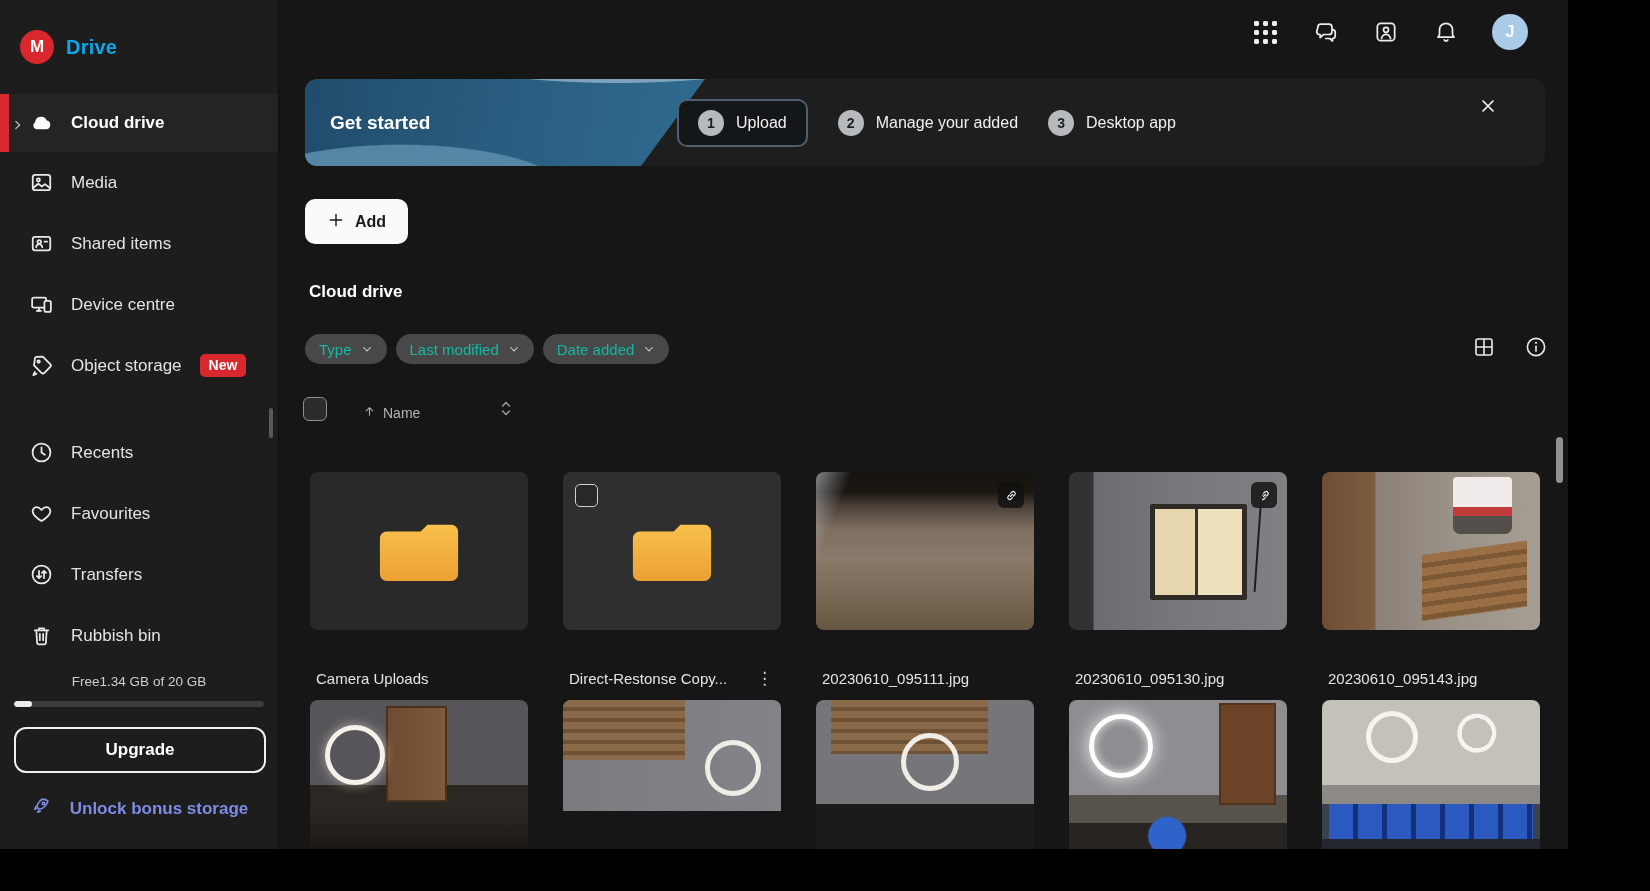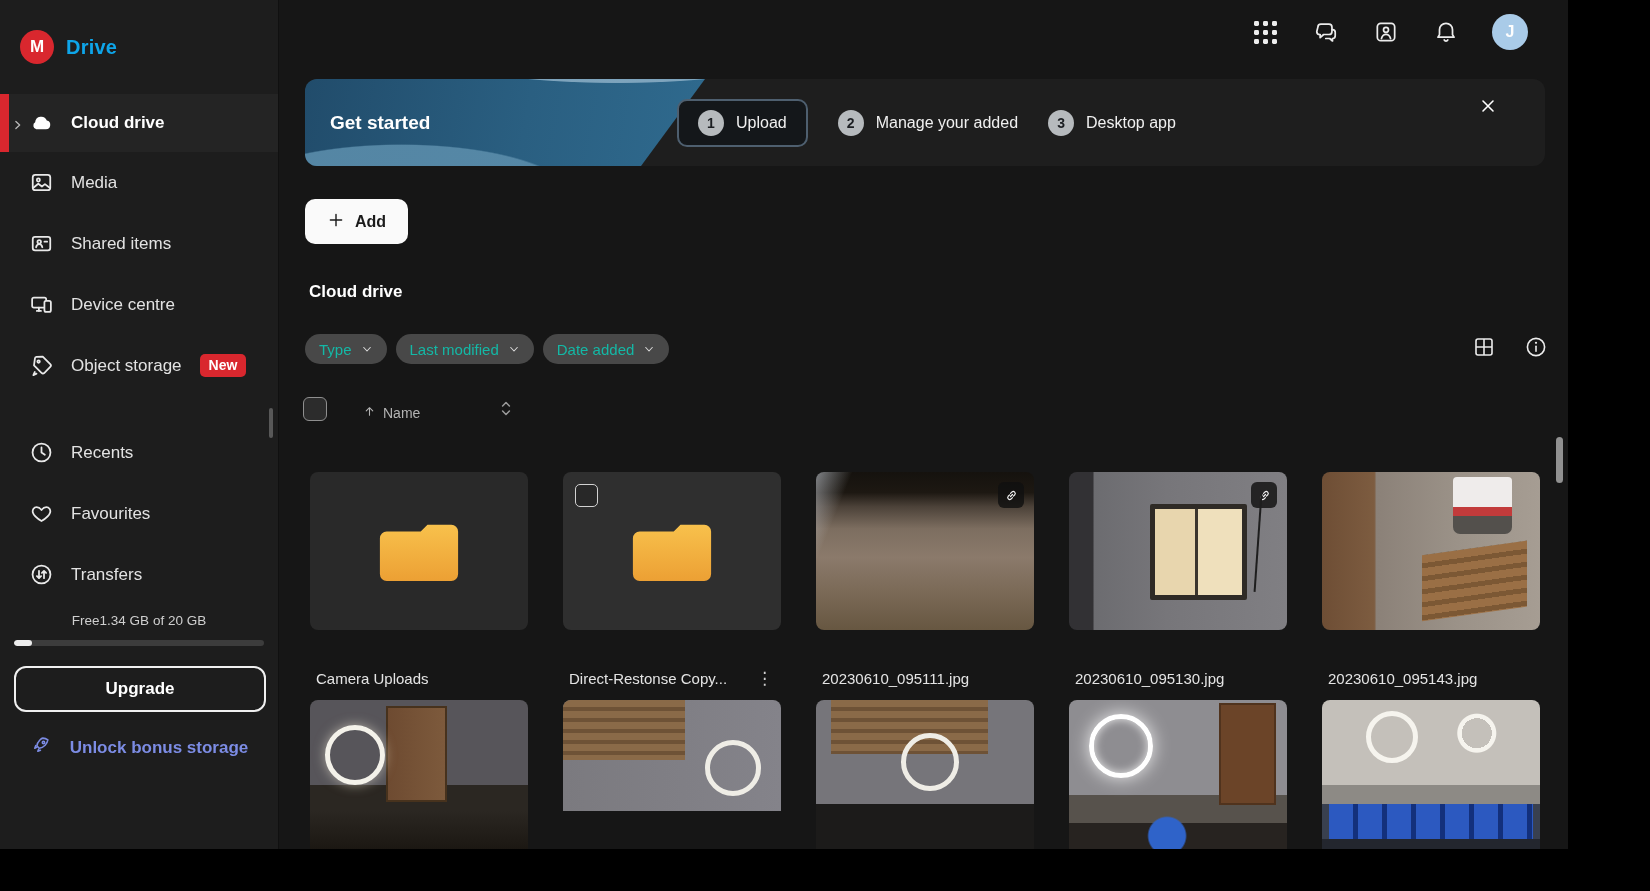--- a/index.html
+++ b/index.html
@@ -224,20 +224,31 @@
         <div class="nav-item">
           <span class="nicon">
             <svg viewBox="0 0 24 24" fill="none" stroke="#e9e9e9" stroke-width="1.7" stroke-linecap="round" stroke-linejoin="round">
               <circle cx="12" cy="12" r="8.6"></circle>
               <path d="M9.6 8.5v7M9.6 15.5l-2-2M9.6 15.5l2-2"></path>
               <path d="M14.4 15.5v-7M14.4 8.5l-2 2M14.4 8.5l2 2"></path>
             </svg>
           </span>
           <span class="nlabel">Transfers</span>
         </div>
+        <div class="nav-item">
+          <span class="nicon">
+            <svg viewBox="0 0 24 24" fill="none" stroke="#e9e9e9" stroke-width="1.7" stroke-linecap="round" stroke-linejoin="round">
+              <path d="M5.5 7h13"></path>
+              <path d="M9.5 7V5.2h5V7"></path>
+              <path d="M7 7l.8 12.2a1.6 1.6 0 0 0 1.6 1.3h5.2a1.6 1.6 0 0 0 1.6-1.3L17 7"></path>
+              <path d="M10.4 10.5v6M13.6 10.5v6"></path>
+            </svg>
+          </span>
+          <span class="nlabel">Rubbish bin</span>
+        </div>
       </nav>
     <div class="storage">
       <div class="storage-row">
         <span>Free</span>
         <span>1.34 GB of 20 GB</span>
       </div>
       <div class="bar">
           <i id="bar-fill" style="width: 7%;"></i>
         </div>
     </div>

